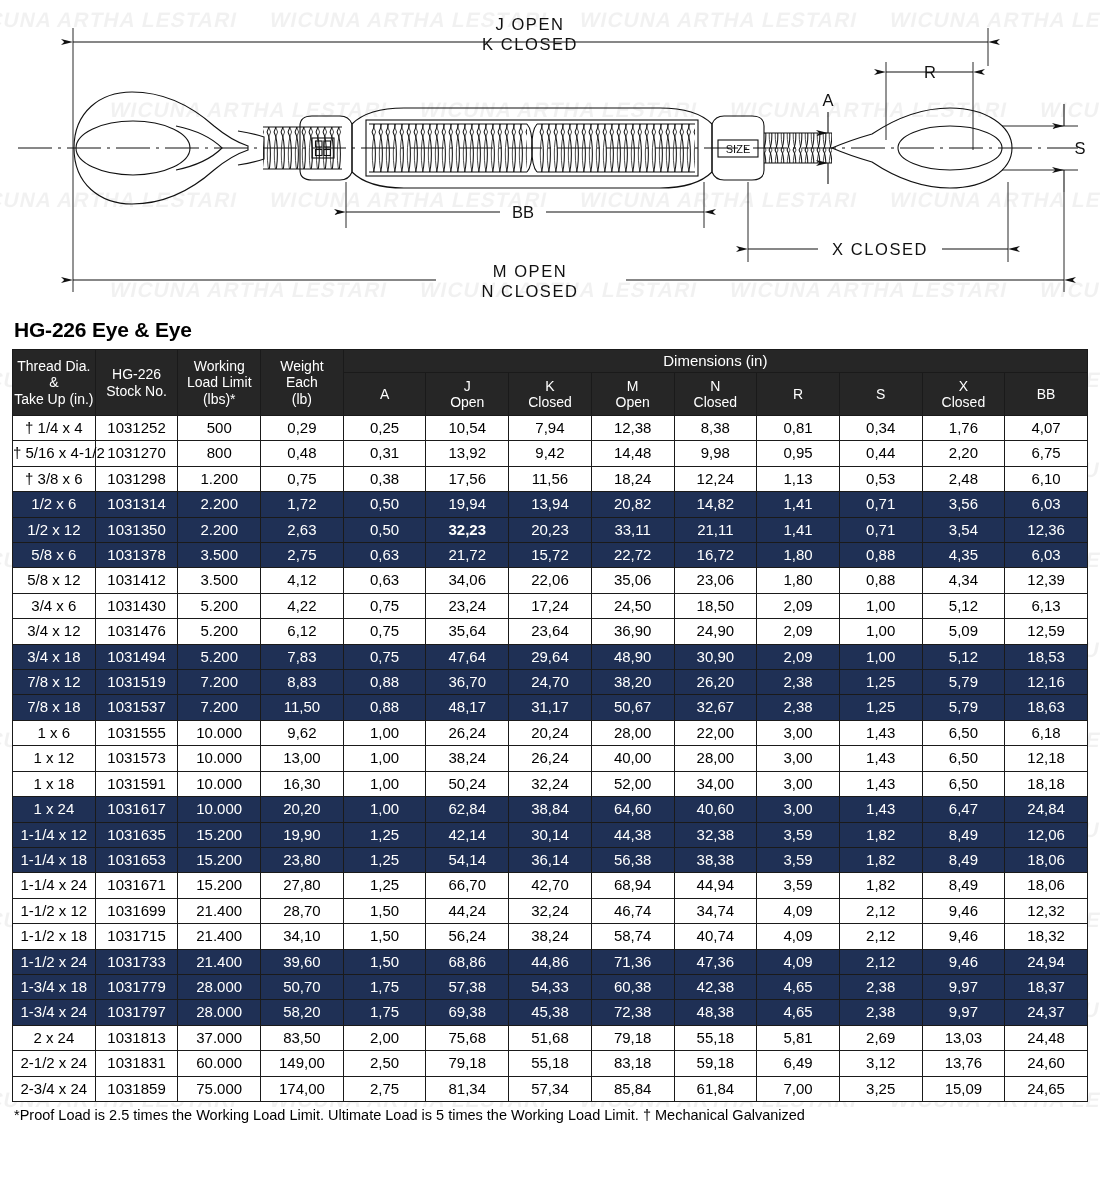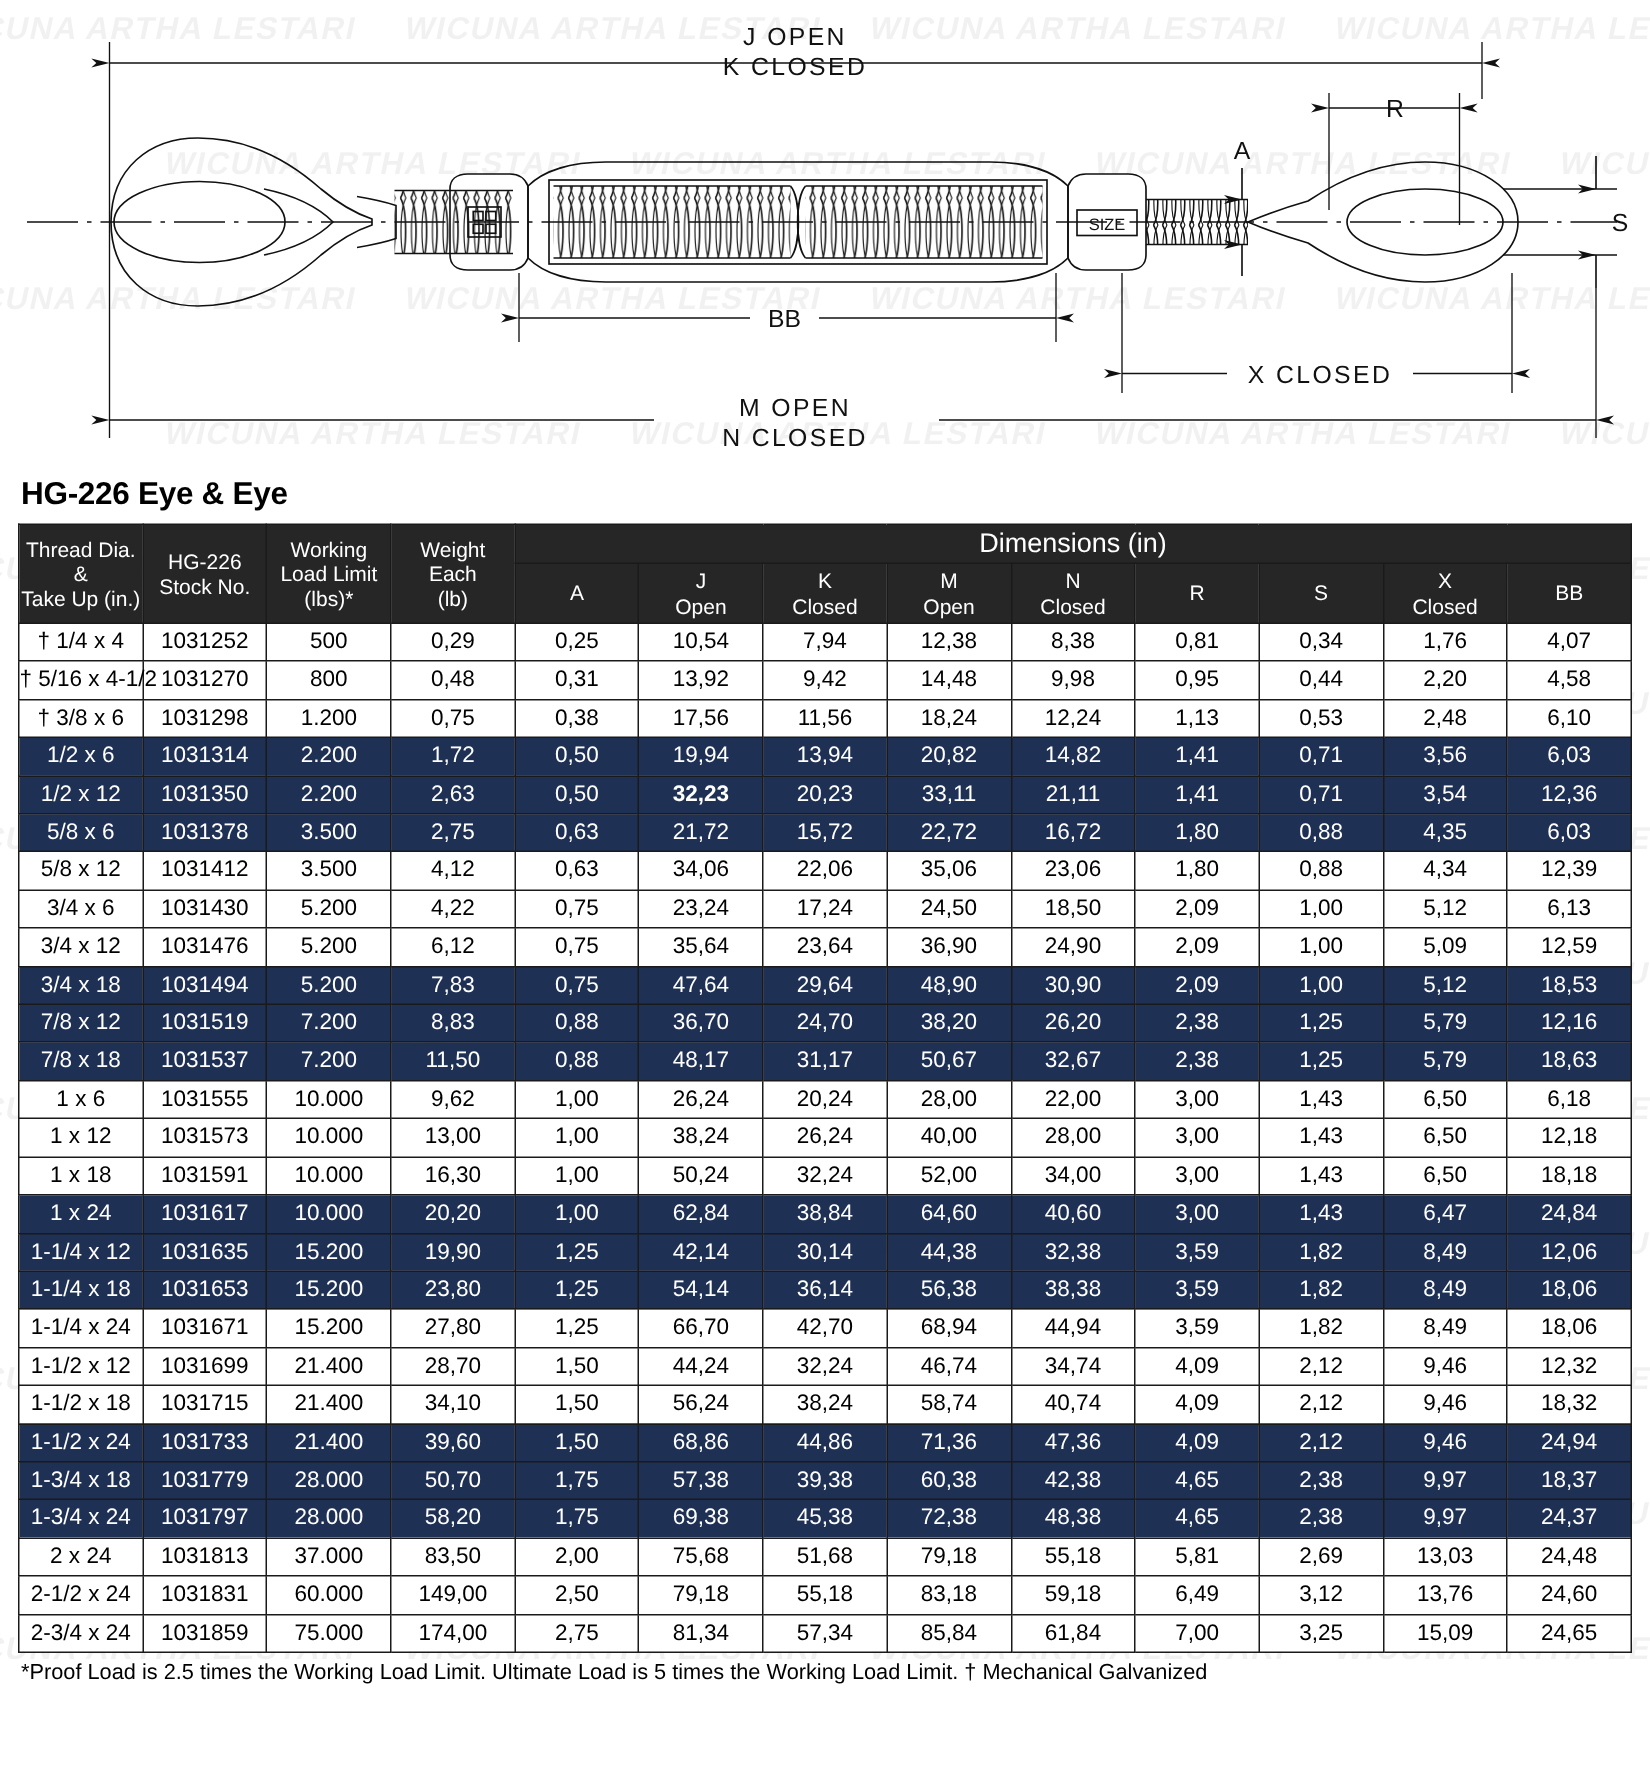--- a/index.html
+++ b/index.html
@@ -78,21 +78,21 @@
   thead th {
     background: #262626;
     color: #ffffff;
     font-weight: 400;
     font-size: 14px;
     line-height: 1.18;
     padding: 3px 2px;
     border-color: #666666;
   }
   thead th.grp {
-    font-size: 18px;
+    font-size: 15px;
     padding: 4px 2px;
   }
   thead th.tall { height: 66px; }
   tbody td {
     height: 24.4px;
     line-height: 24.4px;
     font-size: 15px;
     white-space: nowrap;
   }
   tbody tr.band-light td { background: #ffffff; color: #000000; }
@@ -382,21 +382,21 @@
           <td class="c2" style="width: 103px;">800</td>
           <td class="c3" style="width: 90px;">0,48</td>
           <td class="c4" style="width: 58px;">0,31</td>
           <td class="c5" style="width: 68px;">13,92</td>
           <td class="c6" style="width: 68px;">9,42</td>
           <td class="c7" style="width: 68px;">14,48</td>
           <td class="c8" style="width: 72px;">9,98</td>
           <td class="c9" style="width: 62px;">0,95</td>
           <td class="c10" style="width: 62px;">0,44</td>
           <td class="c11" style="width: 72px;">2,20</td>
-          <td class="c12" style="width: 72px;">4,58</td>
+          <td class="c12" style="width: 72px;">6,75</td>
         </tr>
         <tr class="band-light">
           <td class="c0" style="width: 148px;">† 3/8 x 6</td>
           <td class="c1" style="width: 93px;">1031298</td>
           <td class="c2" style="width: 103px;">1.200</td>
           <td class="c3" style="width: 90px;">0,75</td>
           <td class="c4" style="width: 58px;">0,38</td>
           <td class="c5" style="width: 68px;">17,56</td>
           <td class="c6" style="width: 68px;">11,56</td>
           <td class="c7" style="width: 68px;">18,24</td>
@@ -691,21 +691,21 @@
           <td class="c11" style="width: 72px;">9,46</td>
           <td class="c12" style="width: 72px;">24,94</td>
         </tr>
         <tr class="band-dark">
           <td class="c0" style="width: 148px;">1-3/4 x 18</td>
           <td class="c1" style="width: 93px;">1031779</td>
           <td class="c2" style="width: 103px;">28.000</td>
           <td class="c3" style="width: 90px;">50,70</td>
           <td class="c4" style="width: 58px;">1,75</td>
           <td class="c5" style="width: 68px;">57,38</td>
-          <td class="c6" style="width: 68px;">39,38</td>
+          <td class="c6" style="width: 68px;">54,33</td>
           <td class="c7" style="width: 68px;">60,38</td>
           <td class="c8" style="width: 72px;">42,38</td>
           <td class="c9" style="width: 62px;">4,65</td>
           <td class="c10" style="width: 62px;">2,38</td>
           <td class="c11" style="width: 72px;">9,97</td>
           <td class="c12" style="width: 72px;">18,37</td>
         </tr>
         <tr class="band-dark">
           <td class="c0" style="width: 148px;">1-3/4 x 24</td>
           <td class="c1" style="width: 93px;">1031797</td>

